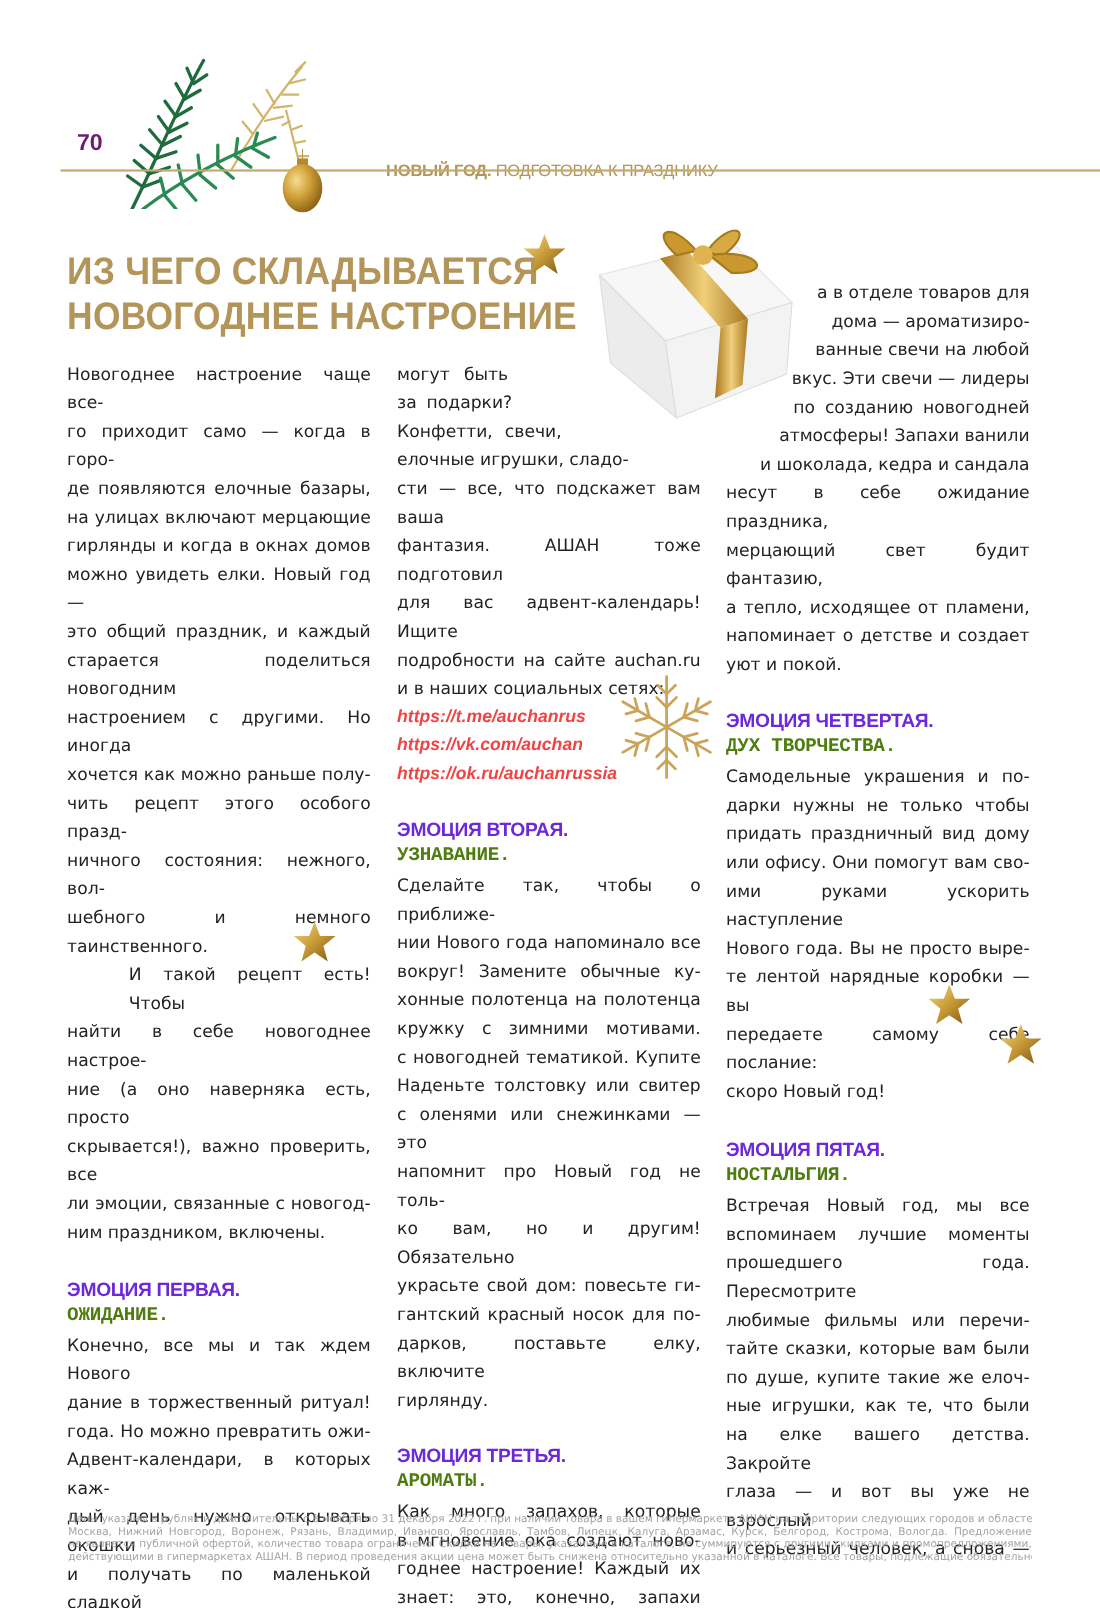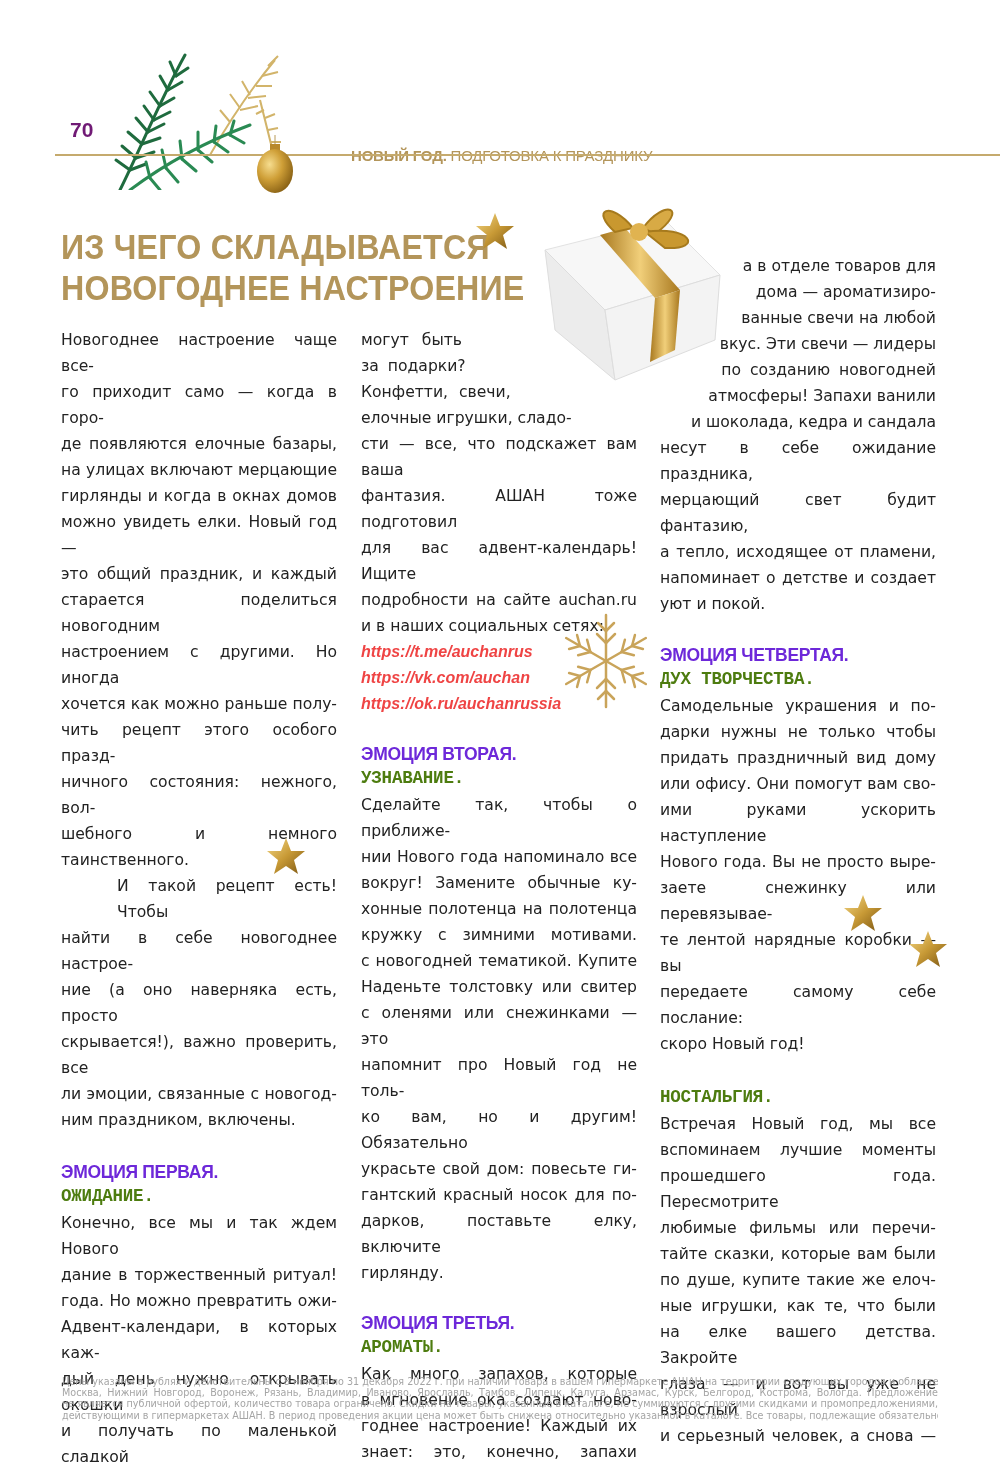--- a/index.html
+++ b/index.html
@@ -236,27 +236,27 @@
   <div style="height:26px;"></div>
   <div>
     <span class="emo-label">ЭМОЦИЯ ЧЕТВЕРТАЯ.</span>
     <span class="emo-name">ДУХ ТВОРЧЕСТВА.</span>
     <span class="line j">Самодельные украшения и по-</span>
     <span class="line j">дарки нужны не только чтобы</span>
     <span class="line j">придать праздничный вид дому</span>
     <span class="line j">или офису. Они помогут вам сво-</span>
     <span class="line j">ими руками ускорить наступление</span>
     <span class="line j">Нового года. Вы не просто выре-</span>
-    <span class="line j">заете снежинку или перевязывае-</span>
     <span class="line j">те лентой нарядные коробки — вы</span>
     <span class="line j">передаете самому себе послание:</span>
     <span class="line">скоро Новый год!</span>
   </div>
   <div style="height:28px;"></div>
   <div>
+    <span class="emo-label">ЭМОЦИЯ ПЯТАЯ.</span>
     <span class="emo-name">НОСТАЛЬГИЯ.</span>
     <span class="line j">Встречая Новый год, мы все</span>
     <span class="line j">вспоминаем лучшие моменты</span>
     <span class="line j">прошедшего года. Пересмотрите</span>
     <span class="line j">любимые фильмы или перечи-</span>
     <span class="line j">тайте сказки, которые вам были</span>
     <span class="line j">по душе, купите такие же елоч-</span>
     <span class="line j">ные игрушки, как те, что были</span>
     <span class="line j">на елке вашего детства. Закройте</span>
     <span class="line j">глаза — и вот вы уже не взрослый</span>

